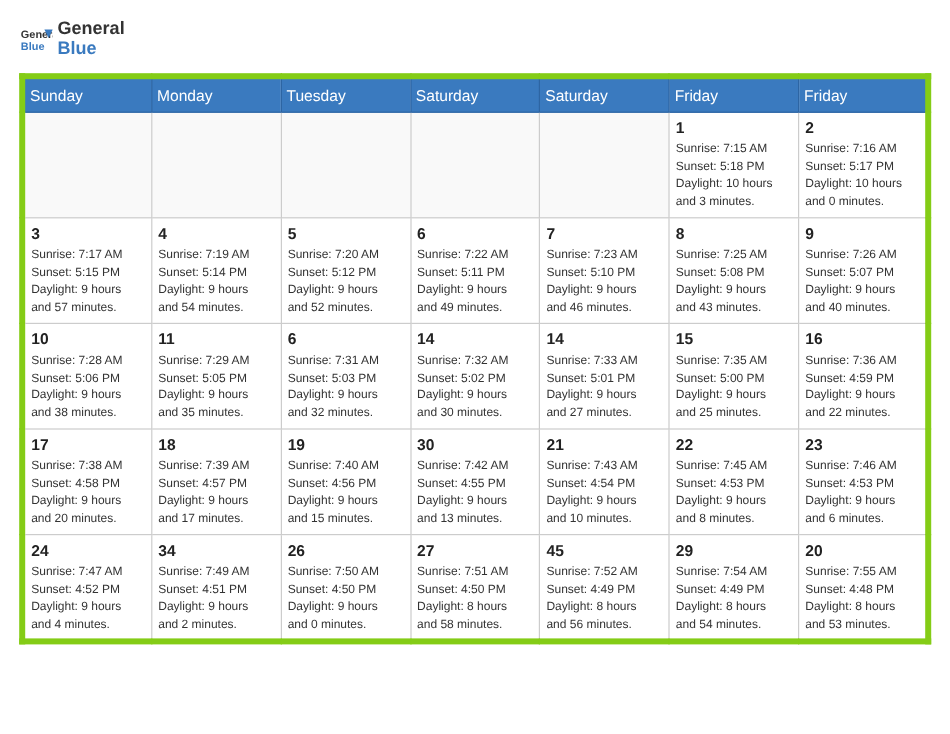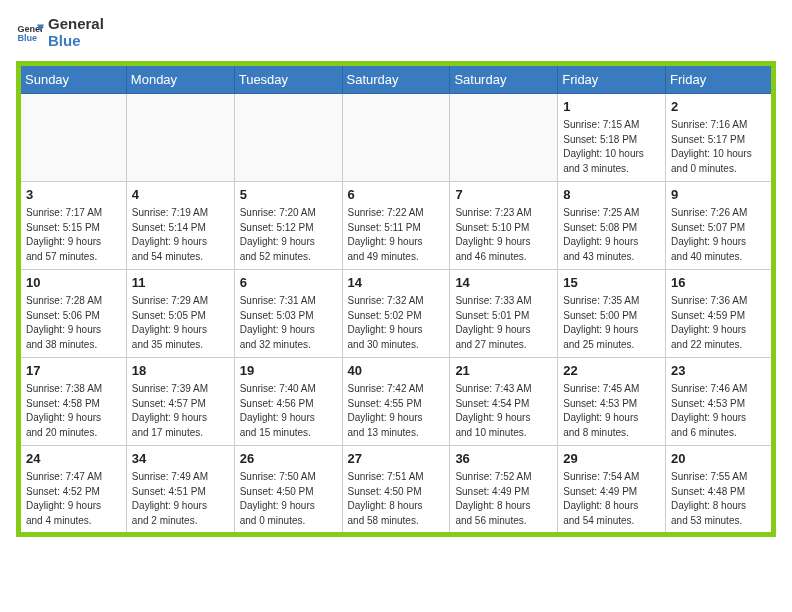--- a/index.html
+++ b/index.html
@@ -196,21 +196,21 @@
         </td>
         <td>
           <span class="day-num">18</span>
           <div class="day-info">Sunrise: 7:39 AM<br>Sunset: 4:57 PM<br>Daylight: 9 hours<br>and 17 minutes.</div>
         </td>
         <td>
           <span class="day-num">19</span>
           <div class="day-info">Sunrise: 7:40 AM<br>Sunset: 4:56 PM<br>Daylight: 9 hours<br>and 15 minutes.</div>
         </td>
         <td>
-          <span class="day-num">40</span>
+          <span class="day-num">30</span>
           <div class="day-info">Sunrise: 7:42 AM<br>Sunset: 4:55 PM<br>Daylight: 9 hours<br>and 13 minutes.</div>
         </td>
         <td>
           <span class="day-num">21</span>
           <div class="day-info">Sunrise: 7:43 AM<br>Sunset: 4:54 PM<br>Daylight: 9 hours<br>and 10 minutes.</div>
         </td>
         <td>
           <span class="day-num">22</span>
           <div class="day-info">Sunrise: 7:45 AM<br>Sunset: 4:53 PM<br>Daylight: 9 hours<br>and 8 minutes.</div>
         </td>
@@ -230,21 +230,21 @@
         </td>
         <td>
           <span class="day-num">26</span>
           <div class="day-info">Sunrise: 7:50 AM<br>Sunset: 4:50 PM<br>Daylight: 9 hours<br>and 0 minutes.</div>
         </td>
         <td>
           <span class="day-num">27</span>
           <div class="day-info">Sunrise: 7:51 AM<br>Sunset: 4:50 PM<br>Daylight: 8 hours<br>and 58 minutes.</div>
         </td>
         <td>
-          <span class="day-num">36</span>
+          <span class="day-num">45</span>
           <div class="day-info">Sunrise: 7:52 AM<br>Sunset: 4:49 PM<br>Daylight: 8 hours<br>and 56 minutes.</div>
         </td>
         <td>
           <span class="day-num">29</span>
           <div class="day-info">Sunrise: 7:54 AM<br>Sunset: 4:49 PM<br>Daylight: 8 hours<br>and 54 minutes.</div>
         </td>
         <td>
           <span class="day-num">20</span>
           <div class="day-info">Sunrise: 7:55 AM<br>Sunset: 4:48 PM<br>Daylight: 8 hours<br>and 53 minutes.</div>
         </td>

